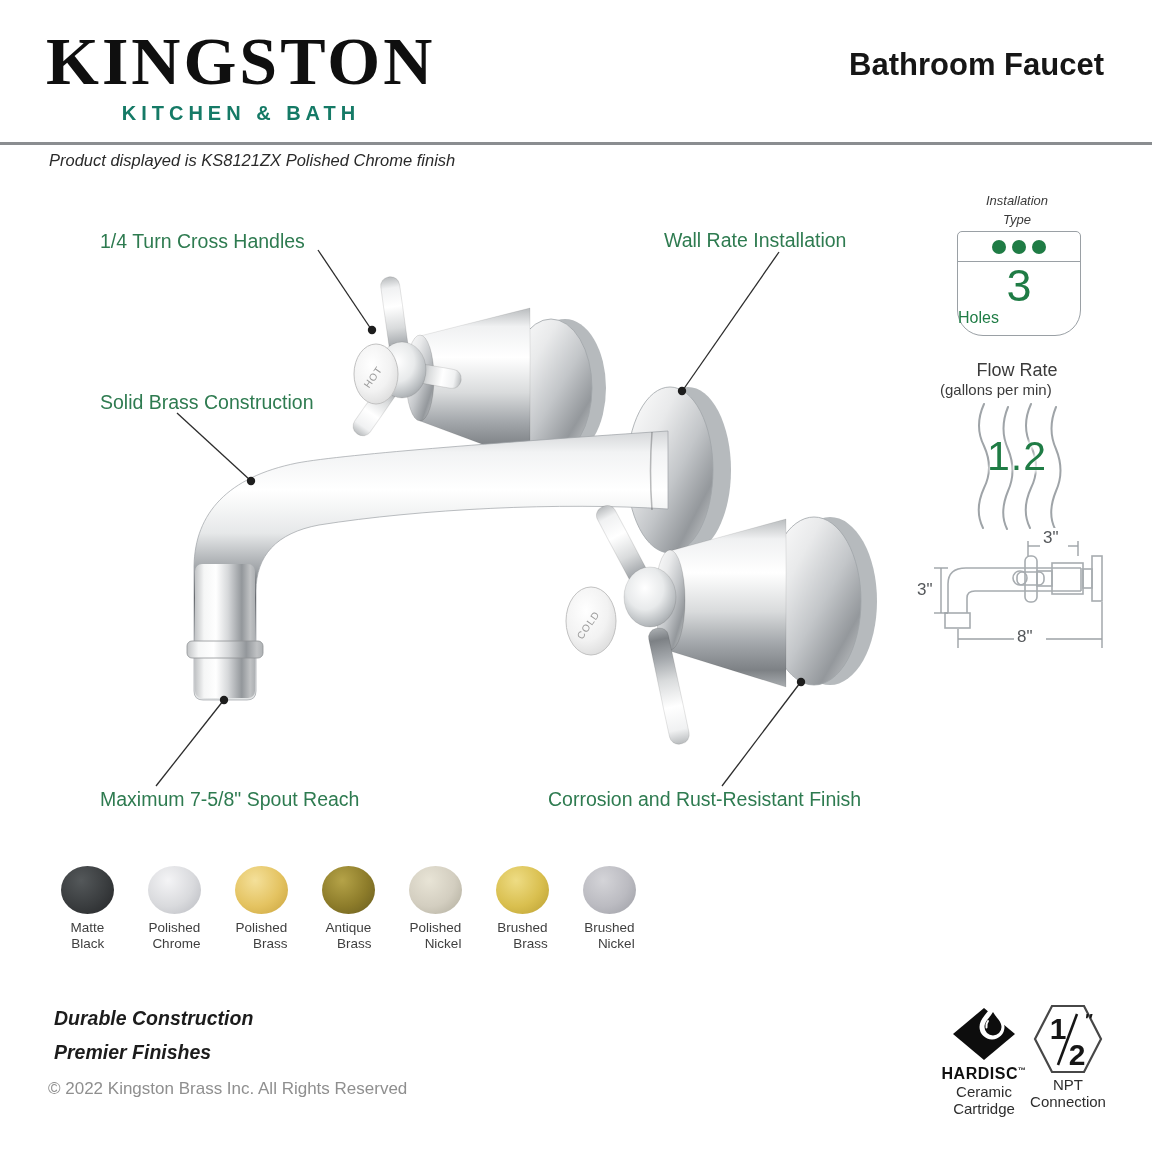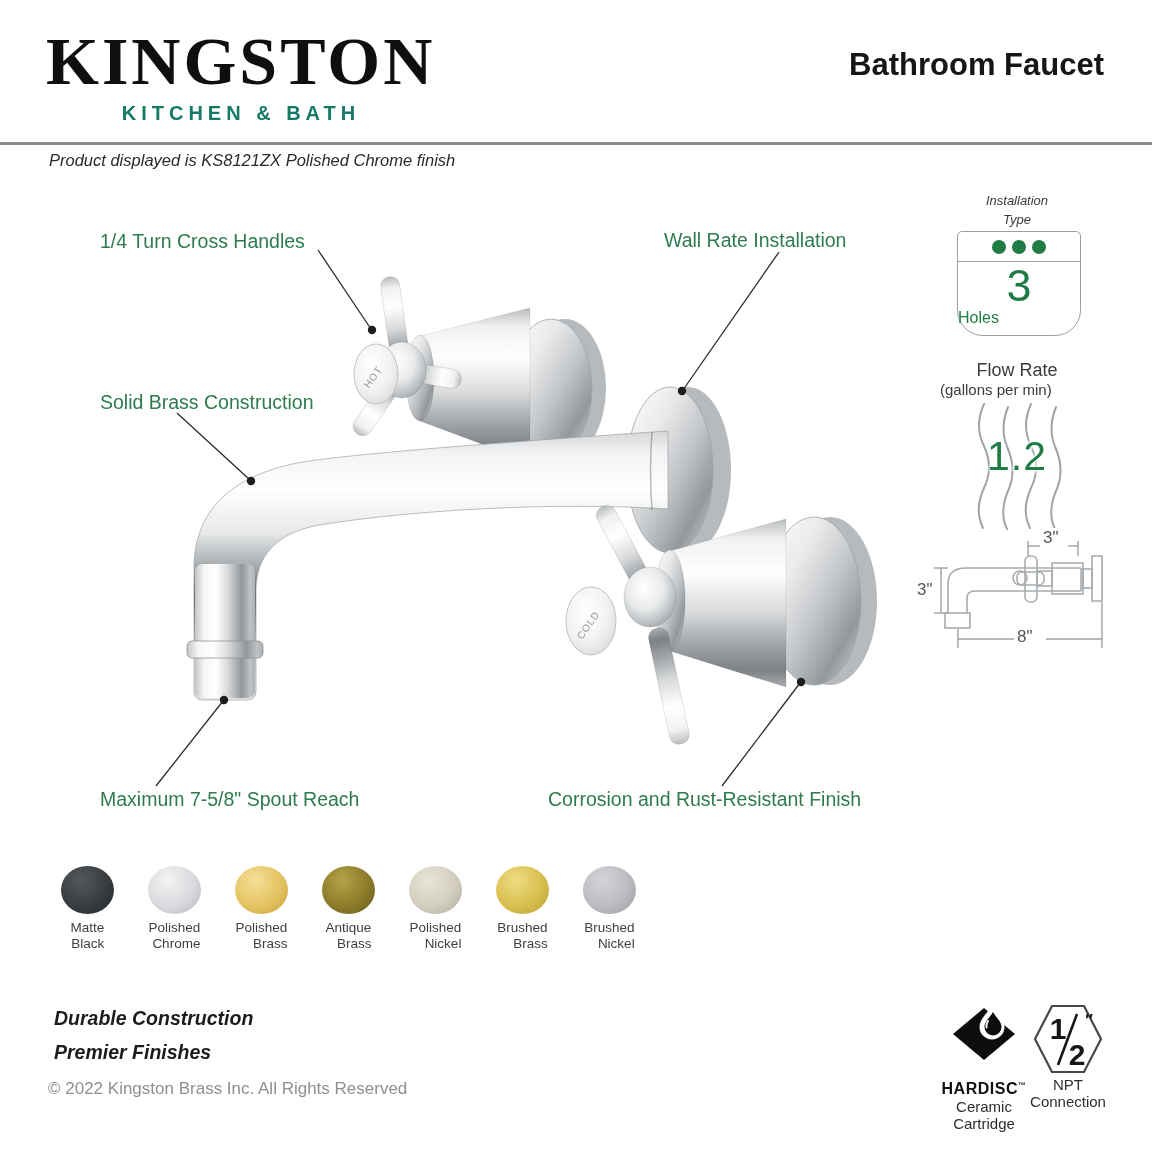--- a/index.html
+++ b/index.html
@@ -43,21 +43,21 @@
   .swatch{width:53px;height:48px;border-radius:50%;margin-bottom:6px;}
   .fl-wrap{display:inline-block;text-align:right;}
   .fl{display:block;font-size:13.5px;line-height:15.5px;color:#3f3f3f;}
   
   .feat{left:42px;font-style:italic;font-size:19.5px;font-weight:600;color:#1c1c1c;margin-left:12px;}
   .f1{top:1007px}.f2{top:1041px}
   .copyright{left:48px;top:1079px;font-size:17px;color:#8f8f8f;}
   .badge{display:flex;flex-direction:column;align-items:center;}
   .hardisc{left:936px;top:1004px;width:96px;}
   .npt{left:1022px;top:1002px;width:92px;}
-  .badge-brand{font-size:16px;font-weight:800;letter-spacing:.5px;color:#101010;margin-top:16px;white-space:nowrap;}
+  .badge-brand{font-size:16px;font-weight:800;letter-spacing:.5px;color:#101010;margin-top:1px;white-space:nowrap;}
   .badge-tm{font-size:8px;vertical-align:super;}
   .badge-line{font-size:15px;line-height:17px;font-weight:500;color:#2e2e2e;text-align:center;}
   .art{left:0;top:0;pointer-events:none;}
 </style>
 </head>
 <body>
 
 <div class="page" style="--teal: #157a66; --green-callout: #2e7b50; --green-feature: #1f7c45;">
 
   <svg class="abs art" width="1152" height="1152" viewBox="0 0 1152 1152">

